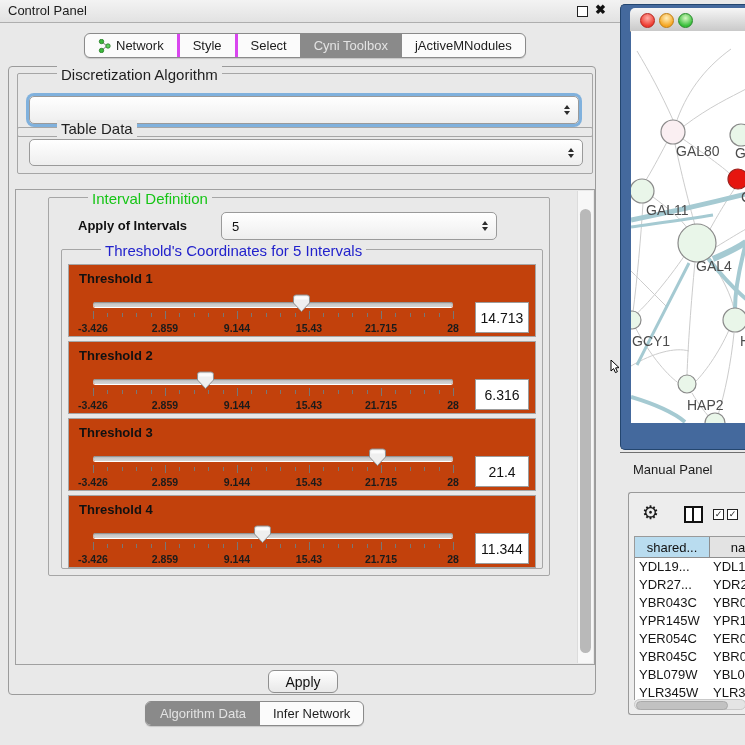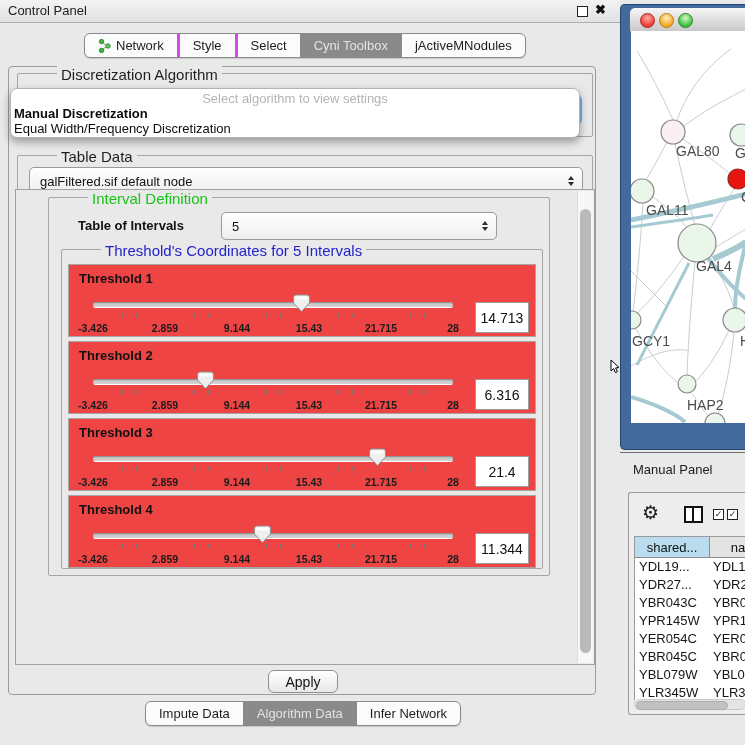--- a/index.html
+++ b/index.html
@@ -48,21 +48,21 @@
   .scrollpane{position:absolute;left:6px;top:122px;width:578px;height:474px;border:1px solid #a0a0a0;
     background:#e9e9e9;overflow:hidden;}
   .v-scrollbar{position:absolute;right:1px;top:1px;bottom:1px;width:15px;background:#f7f7f7;border-left:1px solid #dcdcdc;}
   .v-thumb{position:absolute;left:2px;right:2px;top:18px;bottom:10px;background:#b9b9b9;border-radius:6px;}
 
   
   .ni-label{position:absolute;left:29px;top:20px;font-size:13px;font-weight:bold;color:#111;}
   .ni-combo{left:172px;top:14px;width:274px;height:26px;}
 
   
-  .tbox{position:relative;width:466px;height:71px;border:1px solid #a6a6a6;margin:0 4px 4px 6px;background:#ef4444;padding:0;}
+  .tbox{position:relative;width:466px;height:71px;border:1px solid #a6a6a6;margin:0 4px 4px 6px;background:#c2410c;padding:0;}
   .tbox-title{position:absolute;left:10px;top:6px;font-size:13px;font-weight:bold;color:#111;}
   .slider-col{position:absolute;left:24px;top:26px;width:360px;}
   .track{position:relative;height:5px;border-radius:3px;background:linear-gradient(#bdbdbd,#d6d6d6);
     box-shadow:inset 0 1px 1px #8f8f8f, 0 1px 0 #fff;margin-top:11px;}
   .thumb{position:absolute;top:-8px;width:17px;height:19px;}
   .ticks{position:relative;height:9px;margin-top:4px;}
   .tick{position:absolute;top:0;width:1px;background:#777;}
   .tick.minor{height:4px;top:2px;}
   .tick.major{height:8px;}
   .tick-labels{position:relative;height:12px;margin-top:2px;}
@@ -165,36 +165,35 @@
       <div class="group" style="left:8px;top:6px;width:574px;height:62px;">
         <span class="group-title gt-dark">Discretization Algorithm</span>
         <div class="combo focus-ring" style="left:11px;top:22px;width:548px;height:26px;">
           <span class="stepper">
               <span class="arr-up"></span>
               <span class="arr-dn"></span>
             </span>
         </div>
       </div>
 
-      <div class="group" style="left:8px;top:88px;width:574px;height:45px;">
+      <div class="group" style="left:8px;top:60px;width:574px;height:45px;">
         <span class="group-title gt-dark">Table Data</span>
         <div class="combo" style="left:11px;top:11px;width:552px;height:25px;">
-          <span class="combo-text">galFiltered.sif default node</span>
           <span class="stepper">
               <span class="arr-up"></span>
               <span class="arr-dn"></span>
             </span>
         </div>
       </div>
 
       <div class="scrollpane">
 
         <div class="group" style="left:32px;top:7px;width:500px;height:377px;">
           <span class="group-title gt-green">Interval Definition</span>
-          <span class="ni-label">Table of Intervals</span>
+          <span class="ni-label">Apply of Intervals</span>
           <div class="combo ni-combo">
             <span class="combo-text">5</span>
             <span class="stepper">
                 <span class="arr-up"></span>
                 <span class="arr-dn"></span>
               </span>
           </div>
           <div class="group" style="left:12px;top:51px;width:480px;height:318px;">
             <span class="group-title gt-blue">Threshold's Coordinates for 5 Intervals</span>
             <div id="thresholds" style="position:absolute;left:0;top:14px;width:480px;">
@@ -397,38 +396,28 @@
 
         <div class="v-scrollbar">
           <div class="v-thumb"></div>
         </div>
       </div>
 
       <button class="apply-btn">Apply</button>
     </div>
 
     <div class="tabstrip" id="bottomTabs">
-        <div class="tab">
-          <span>Impute Data</span>
-        </div>
         <div class="tab sel">
           <span>Algorithm Data</span>
         </div>
         <div class="tab">
           <span>Infer Network</span>
         </div>
       </div>
 
-    <div class="popup">
-      <div class="popup-hint">Select algorithm to view settings</div>
-      <div id="popupOptions">
-          <div class="popup-opt hl">Manual Discretization</div>
-          <div class="popup-opt">Equal Width/Frequency Discretization</div>
-        </div>
-    </div>
   </section>
 
   <section class="network-window">
     <div class="mac-titlebar">
       <span class="light red"></span>
       <span class="light yellow"></span>
       <span class="light green"></span>
     </div>
     <div class="net-canvas">
       <svg id="netSvg" width="115" height="392" viewBox="0 0 115 392">

